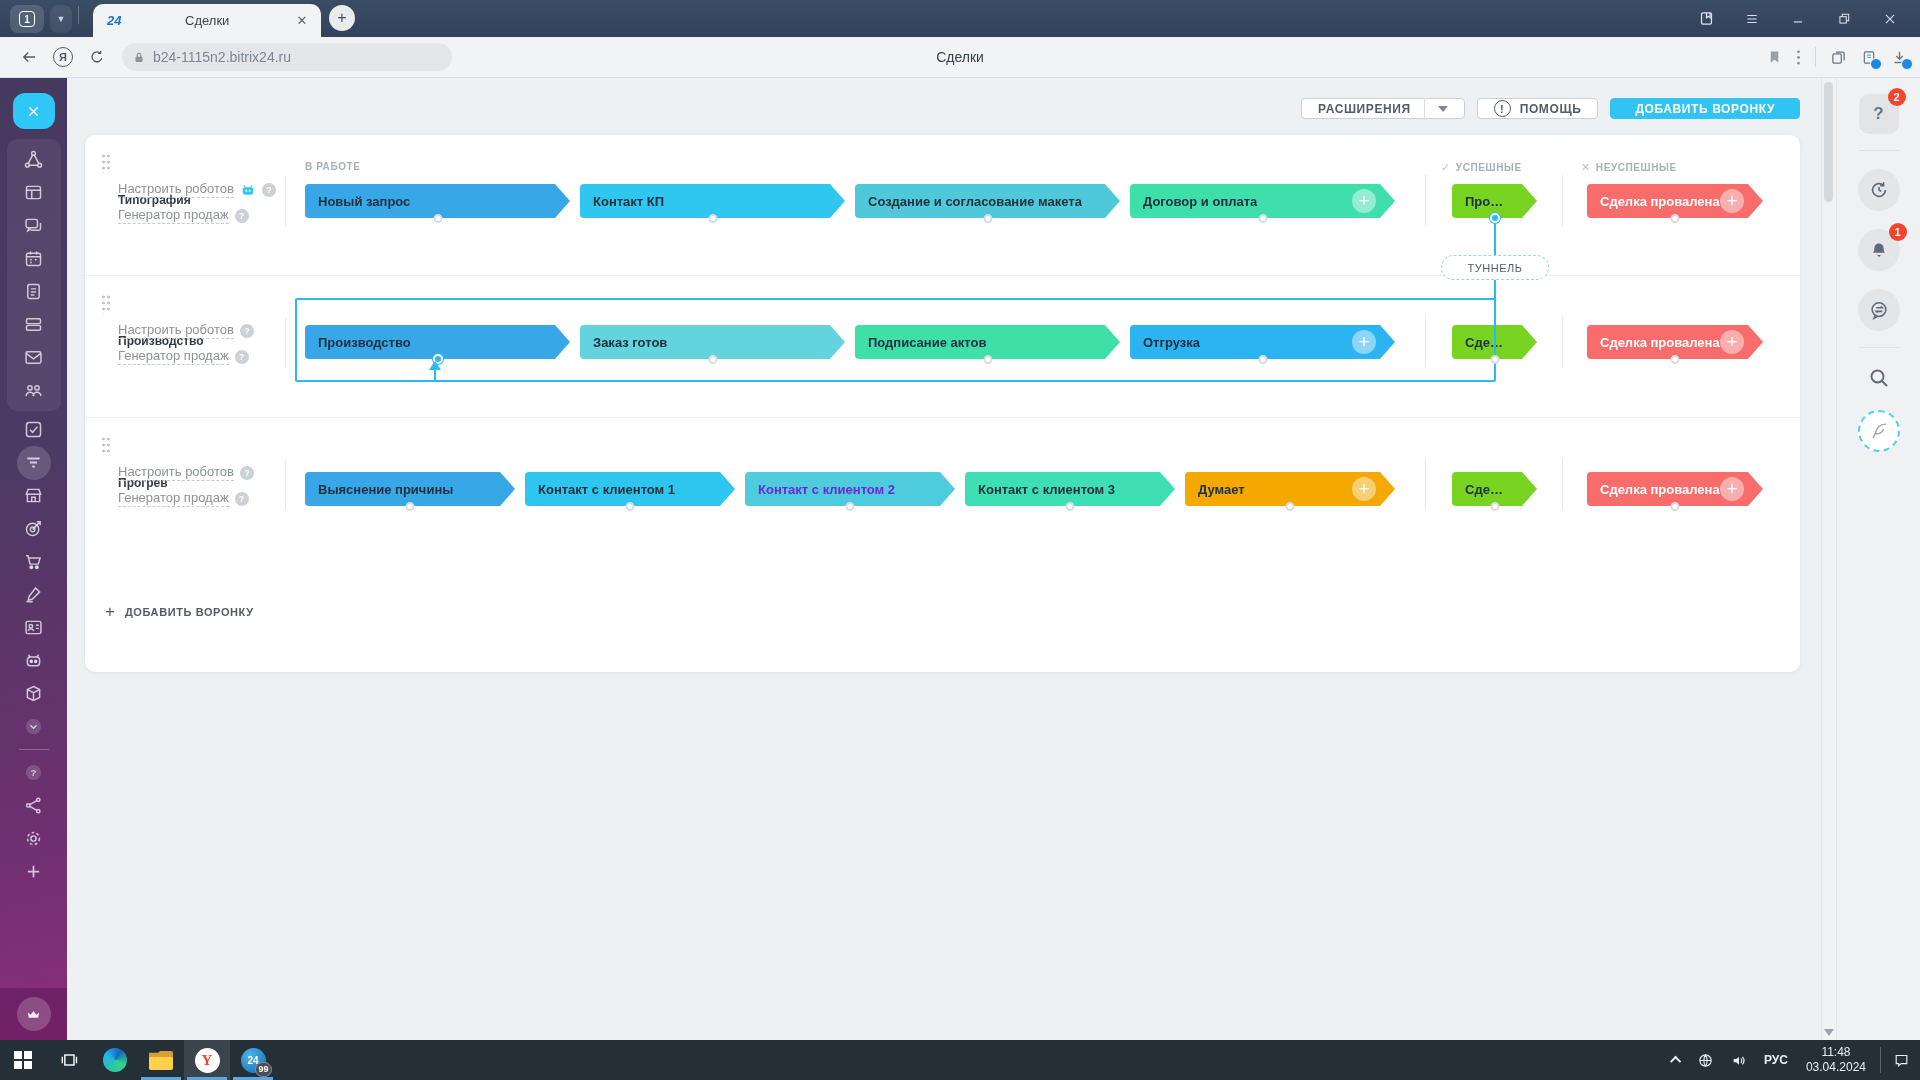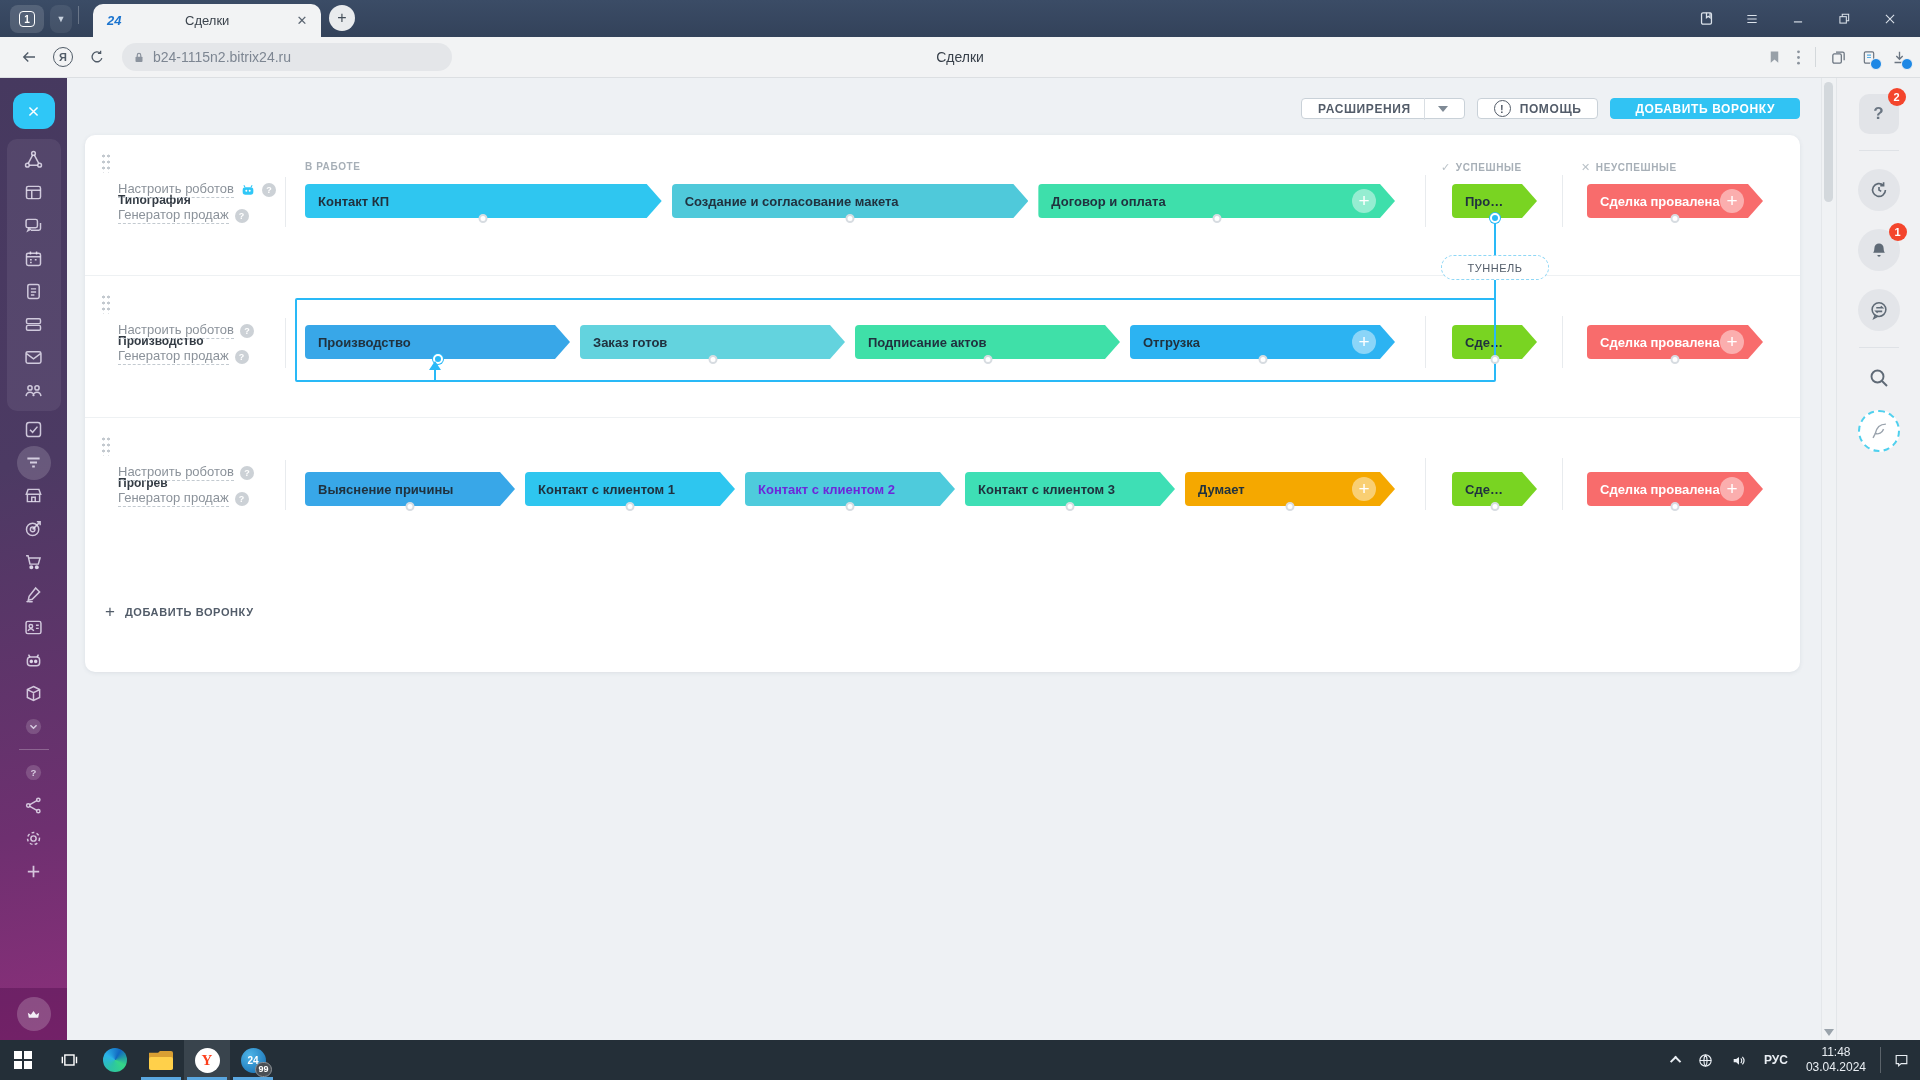--- a/index.html
+++ b/index.html
@@ -494,20 +494,27 @@
       <span class="qmark">?</span>
     </div>
     <div class="links-divider"></div>
 
       <div class="col-label" style="left:220px">В РАБОТЕ</div>
       <div class="col-label" style="left:1356px"><span class="mk">✓</span>УСПЕШНЫЕ</div>
       <div class="col-label" style="left:1496px"><span class="mk">✕</span>НЕУСПЕШНЫЕ</div>
     <div class="stage-area">
 
   <div class="stage-wrap">
+    <div class="stage" style="background:#38a7e8">
+      <span class="stage-label" style="color:#20323f">Новый запрос</span>
+
+    </div>
+    <span class="stage-dot "></span>
+  </div>
+  <div class="stage-wrap">
     <div class="stage" style="background:#2fc6f0">
       <span class="stage-label" style="color:#20323f">Контакт КП</span>
 
     </div>
     <span class="stage-dot "></span>
   </div>
   <div class="stage-wrap">
     <div class="stage" style="background:#4fc9da">
       <span class="stage-label" style="color:#20323f">Создание и согласование макета</span>
 

